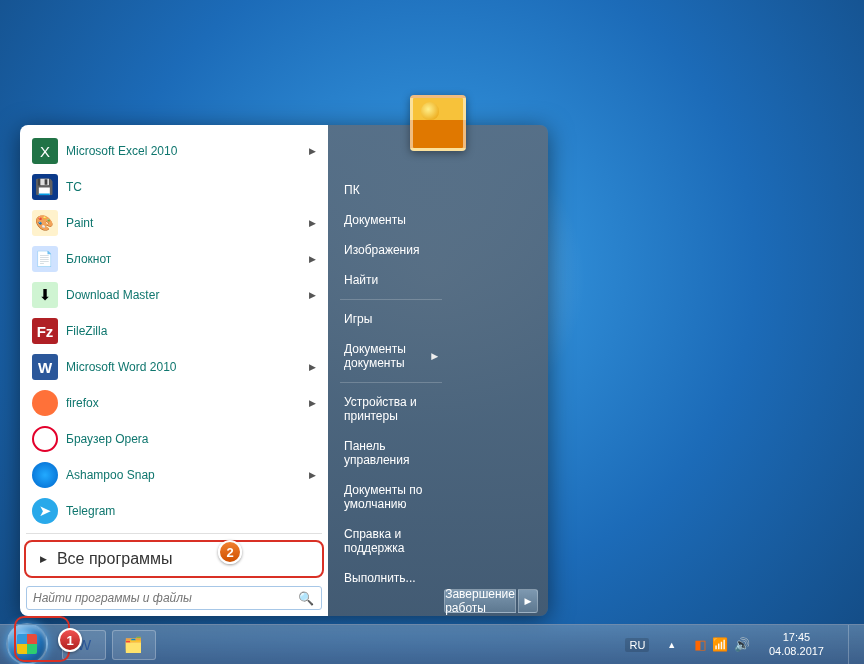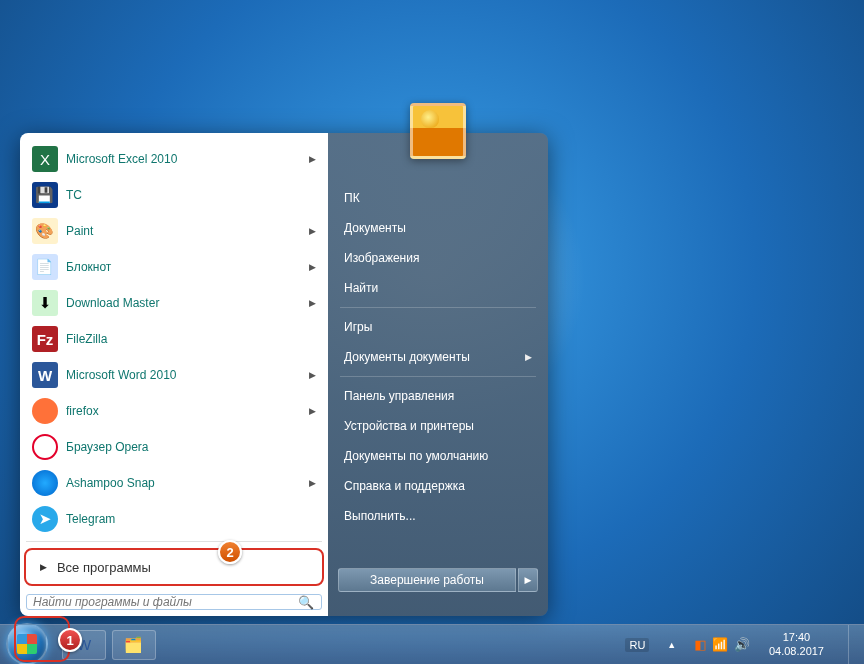--- a/index.html
+++ b/index.html
@@ -8,30 +8,30 @@
 .start-menu { position: absolute; left: 20px; bottom: 48px; width: am; display: flex; border-radius: 8px; box-shadow: 0 4px 24px rgba(0,0,0,0.5); }
 .start-left { width: 308px; background: #fff; border-top-left-radius: 8px; border-bottom-left-radius: 8px; padding: 8px 6px 6px 6px; display: flex; flex-direction: column; }
 .programs { flex: 1; }
 .program-item { display: flex; align-items: center; height: 36px; padding: 0 6px; border-radius: 3px; cursor: pointer; }
 .program-icon { width: 26px; height: 26px; margin-right: 8px; display: flex; align-items: center; justify-content: center; font-size: 15px; border-radius: 3px; }
 .program-label { flex: 1; font-size: 12px; color: #0f766e; }
 .program-arrow { font-size: 9px; color: #555; }
 .separator { height: 1px; background: #e0e0e0; margin: 4px 0; }
 .all-programs { display: flex; align-items: center; height: 30px; padding: 0 8px; cursor: pointer; border-radius: 3px; }
 .all-programs .tri { font-size: 9px; color: #333; margin-right: 10px; margin-left: 4px; }
-.all-programs .txt { font-size: 13px; color: #333; }
+.all-programs .txt { font-size: 16px; color: #333; }
 .highlight-box { border: 2px solid #d93025; border-radius: 8px; margin: 2px -2px; padding: 2px; }
 .badge { display: inline-flex; align-items: center; justify-content: center; width: 24px; height: 24px; border-radius: 50%; color: #fff; font-size: 13px; font-weight: bold; border: 2px solid #fff; box-shadow: 0 1px 3px rgba(0,0,0,0.4); }
 .badge-2 { background: linear-gradient(#f08030,#d05000); position: absolute; left: 218px; bottom: 100px; }
 .badge-1 { background: linear-gradient(#f05050,#b02020); position: absolute; left: 58px; bottom: 12px; }
 .search-row { display: flex; align-items: center; gap: 4px; margin-top: 6px; }
-.search-box { flex: 1; display: flex; align-items: center; border: 1px solid #a7c7e7; border-radius: 3px; height: 16px; padding: 0 6px; background: #fff; }
+.search-box { flex: 1; display: flex; align-items: center; border: 1px solid #a7c7e7; border-radius: 3px; height: 24px; padding: 0 6px; background: #fff; }
 .search-box input { flex: 1; border: none; outline: none; font-style: italic; color: #888; font-size: 12px; background: transparent; }
 .search-box .mag { color: #4a7abf; font-size: 13px; }
-.start-right { width: 220px; background: linear-gradient(to bottom, rgba(90,110,130,0.92), rgba(70,90,110,0.92)); border-top-right-radius: 8px; border-bottom-right-radius: 8px; padding: 50px 10px 24px 10px; display: flex; flex-direction: column; position: relative; }
+.start-right { width: 220px; background: linear-gradient(to bottom, rgba(90,110,130,0.92), rgba(70,90,110,0.92)); border-top-right-radius: 8px; border-bottom-right-radius: 8px; padding: 50px 10px 3px 10px; display: flex; flex-direction: row; position: relative; }
 .user-pic { position: absolute; top: -30px; left: 50%; transform: translateX(-50%); width: 56px; height: 56px; border: 3px solid rgba(255,255,255,0.5); border-radius: 4px; background: linear-gradient(to bottom, #f7c23a 45%, #e07800 45%); box-shadow: 0 2px 8px rgba(0,0,0,0.4); overflow: hidden; }
 .user-pic::before { content: ""; position: absolute; left: 8px; top: 4px; width: 18px; height: 18px; background: radial-gradient(circle at 40% 40%, #ffef8a, #e89a00); border-radius: 50% 50% 45% 45%; }
 .right-item { color: #fff; font-size: 12px; padding: 8px 6px; cursor: pointer; border-radius: 3px; display: flex; align-items: center; }
 .right-item .ra { margin-left: auto; font-size: 9px; color: #eee; }
 .right-divider { height: 1px; background: rgba(255,255,255,0.2); margin: 4px 2px; }
 .shutdown-row { margin-top: auto; display: flex; gap: 2px; padding-top: 8px; }
 .shutdown-btn { flex: 1; background: linear-gradient(#7d98b0,#5d7890); border: 1px solid rgba(255,255,255,0.25); border-radius: 3px 0 0 3px; color: #fff; font-size: 12px; height: 24px; display: flex; align-items: center; justify-content: center; cursor: pointer; }
 .shutdown-arrow { width: 20px; background: linear-gradient(#7d98b0,#5d7890); border: 1px solid rgba(255,255,255,0.25); border-radius: 0 3px 3px 0; color: #fff; font-size: 9px; display: flex; align-items: center; justify-content: center; cursor: pointer; }
 .taskbar { position: absolute; left: 0; right: 0; bottom: 0; height: 40px; background: linear-gradient(to bottom, rgba(120,150,180,0.6), rgba(70,100,140,0.8)); display: flex; align-items: center; padding: 0 6px; border-top: 1px solid rgba(255,255,255,0.25); }
 .start-orb { width: 42px; height: 42px; margin-bottom: 2px; border-radius: 50%; background: radial-gradient(circle at 35% 30%, #8fd0ff 0%, #1f6fb5 55%, #0b3a68 100%); border: 2px solid rgba(255,255,255,0.35); box-shadow: 0 0 10px rgba(80,180,255,0.7), inset 0 2px 4px rgba(255,255,255,0.4); display: flex; align-items: center; justify-content: center; cursor: pointer; position: relative; }
@@ -151,24 +151,24 @@
         <div class="right-divider"></div>
         <div class="right-item">
           <span>Игры</span>
         </div>
         <div class="right-item">
           <span>Документы документы</span>
           <span class="ra">▶</span>
         </div>
         <div class="right-divider"></div>
         <div class="right-item">
+          <span>Устройства и принтеры</span>
+        </div>
+        <div class="right-item">
           <span>Панель управления</span>
-        </div>
-        <div class="right-item">
-          <span>Устройства и принтеры</span>
         </div>
         <div class="right-item">
           <span>Документы по умолчанию</span>
         </div>
         <div class="right-item">
           <span>Справка и поддержка</span>
         </div>
         <div class="right-item">
           <span>Выполнить...</span>
         </div>
@@ -190,21 +190,21 @@
   </div>
   <div class="tray">
     <span class="lang">RU</span>
     <span style="font-size:9px">▲</span>
     <div class="tray-icons">
       <span style="color:#f60">◧</span>
       <span>📶</span>
       <span>🔊</span>
     </div>
     <div class="tray-time">
-      <div>17:40</div>
+      <div>17:45</div>
       <div>04.08.2017</div>
     </div>
     <div class="show-desktop"></div>
   </div>
 </div>
 
 <div class="start-highlight"></div>
 <span class="badge badge-1">1</span>
 
 </body></html>

